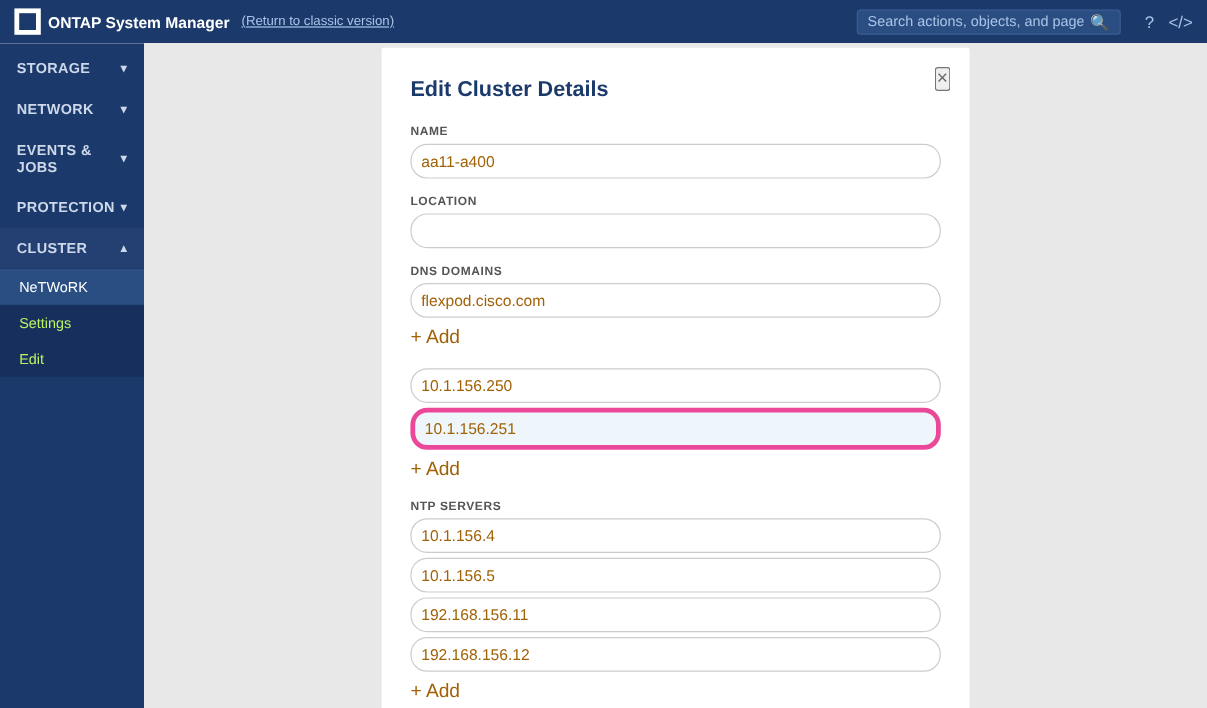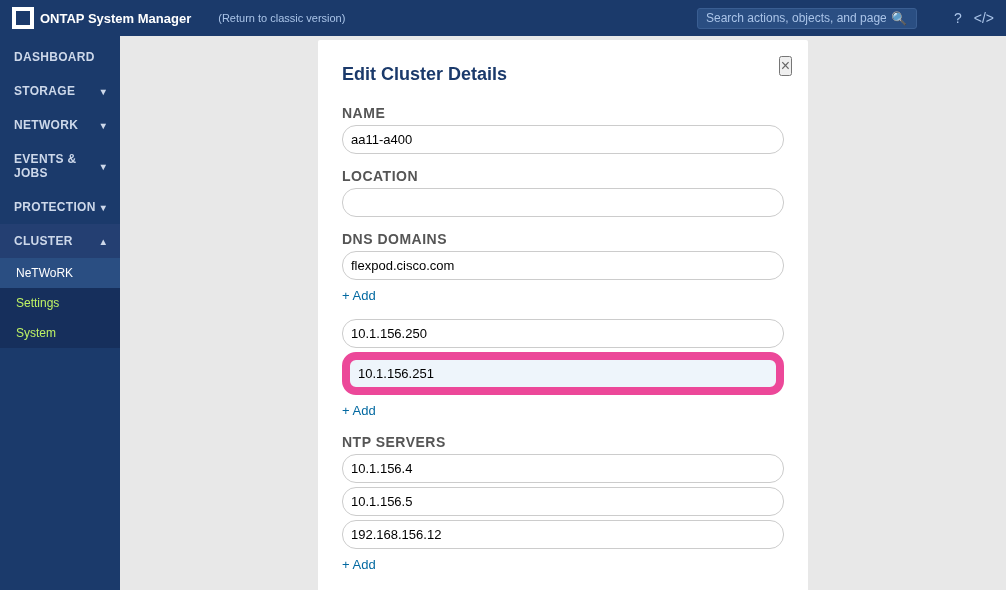--- a/index.html
+++ b/index.html
@@ -5,21 +5,21 @@
     * { box-sizing: border-box; margin: 0; padding: 0; }
     body { font-family: Arial, sans-serif; font-size: 13px; background: #f0f0f0; display: flex; flex-direction: column; height: 590px; width: 1006px; overflow: hidden; }
 
     
     .top-nav {
       background: #1b3a6b;
       height: 36px;
       display: flex;
       align-items: center;
       padding: 0 12px;
-      gap: 27px;
+      gap: 10px;
       flex-shrink: 0;
     }
     .top-nav-logo {
       display: flex;
       align-items: center;
       gap: 6px;
       color: white;
       font-weight: bold;
       font-size: 13px;
     }
@@ -33,20 +33,21 @@
     }
     .logo-square-inner {
       width: 14px;
       height: 14px;
       background: #1b3a6b;
     }
     .top-nav-classic {
       color: #aac4e8;
       font-size: 11px;
       cursor: pointer;
+      text-decoration: underline;
     }
     .top-nav-search {
       margin-left: auto;
       background: #2a4e82;
       border: 1px solid #3a5e92;
       border-radius: 3px;
       display: flex;
       align-items: center;
       padding: 2px 8px;
       gap: 6px;
@@ -142,50 +143,50 @@
       right: 16px;
       cursor: pointer;
       color: #666;
       font-size: 16px;
       line-height: 1;
     }
     .form-group {
       margin-bottom: 14px;
     }
     .form-label {
-      font-size: 14px;
+      font-size: 10px;
       font-weight: bold;
       color: #555;
       text-transform: uppercase;
       letter-spacing: 0.5px;
       margin-bottom: 4px;
       display: block;
     }
     .form-input {
       width: 100%;
       border: 1px solid #ccc;
       padding: 6px 8px;
       font-size: 13px;
-      color: #000000;
+      color: #a16207;
       outline: none;
       border-radius: 14px;
     }
     .form-input.highlighted {
-      border: 8px solid #ec4899;
+      border: 4px solid #ec4899;
       background: #eef5fb;
     }
     .add-btn {
       display: flex;
       align-items: center;
       gap: 4px;
-      color: #0369a1;
+      color: #a16207;
       background: none;
       border: none;
       cursor: pointer;
-      font-size: 13px;
+      font-size: 16px;
       margin-top: 6px;
       padding: 2px 0;
     }
     .ntp-inputs { display: flex; flex-direction: column; gap: 4px; }
   </style>
 </head>
 <body>
 
 <div class="top-nav">
   <div class="top-nav-logo">
@@ -202,23 +203,20 @@
   <div class="top-nav-icons">
     <span class="top-nav-icon">?</span>
     <span class="top-nav-icon">&lt;/&gt;</span>
   </div>
 </div>
 
 <div class="main-layout">
 
   <div class="sidebar">
     <div class="sidebar-item">
-      <span>DASHBOARD</span>
-    </div>
-    <div class="sidebar-item">
       <span>STORAGE</span>
       <span class="chevron">▾</span>
     </div>
     <div class="sidebar-item">
       <span>NeTWoRK</span>
       <span class="chevron">▾</span>
     </div>
     <div class="sidebar-item">
       <span>EVENTS &amp; JOBS</span>
       <span class="chevron">▾</span>
@@ -232,21 +230,21 @@
       <span class="chevron">▴</span>
     </div>
     <div class="sidebar-submenu">
       <div class="sidebar-submenu-item active">
         <span>NeTWoRK</span>
       </div>
       <div class="sidebar-submenu-item">
         <span>Settings</span>
       </div>
       <div class="sidebar-submenu-item">
-        <span>System</span>
+        <span>Edit</span>
       </div>
     </div>
   </div>
 
   <div class="content-area">
     <div class="dialog">
       <div class="dialog-title">Edit Cluster Details</div>
       <button class="dialog-close">×</button>
 
       <div class="form-group">
@@ -269,20 +267,21 @@
         <input class="form-input" type="text" value="10.1.156.250" style="margin-bottom: 4px;">
         <input class="form-input highlighted" type="text" value="10.1.156.251" style="">
         <button class="add-btn">+ Add</button>
       </div>
 
       <div class="form-group">
         <label class="form-label">NTP SERVERS</label>
         <div class="ntp-inputs">
           <input class="form-input" type="text" value="10.1.156.4" style="">
           <input class="form-input" type="text" value="10.1.156.5" style="">
+          <input class="form-input" type="text" value="192.168.156.11" style="">
           <input class="form-input" type="text" value="192.168.156.12" style="">
         </div>
         <button class="add-btn">+ Add</button>
       </div>
 
     </div>
   </div>
 
 </div>
 

